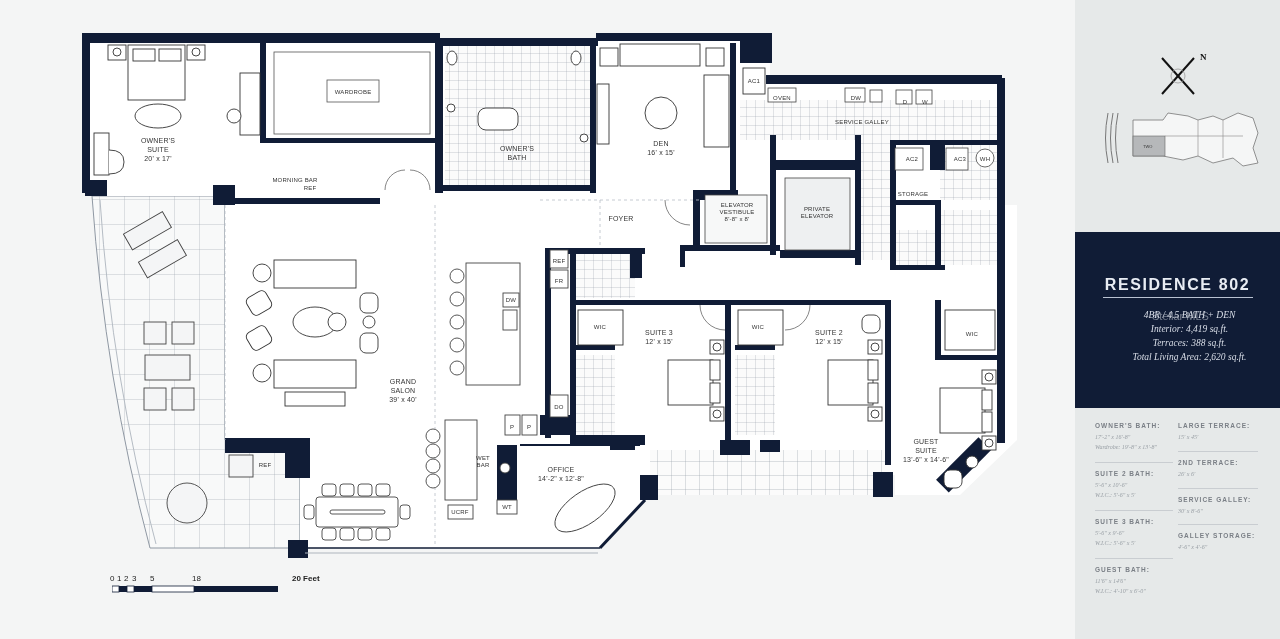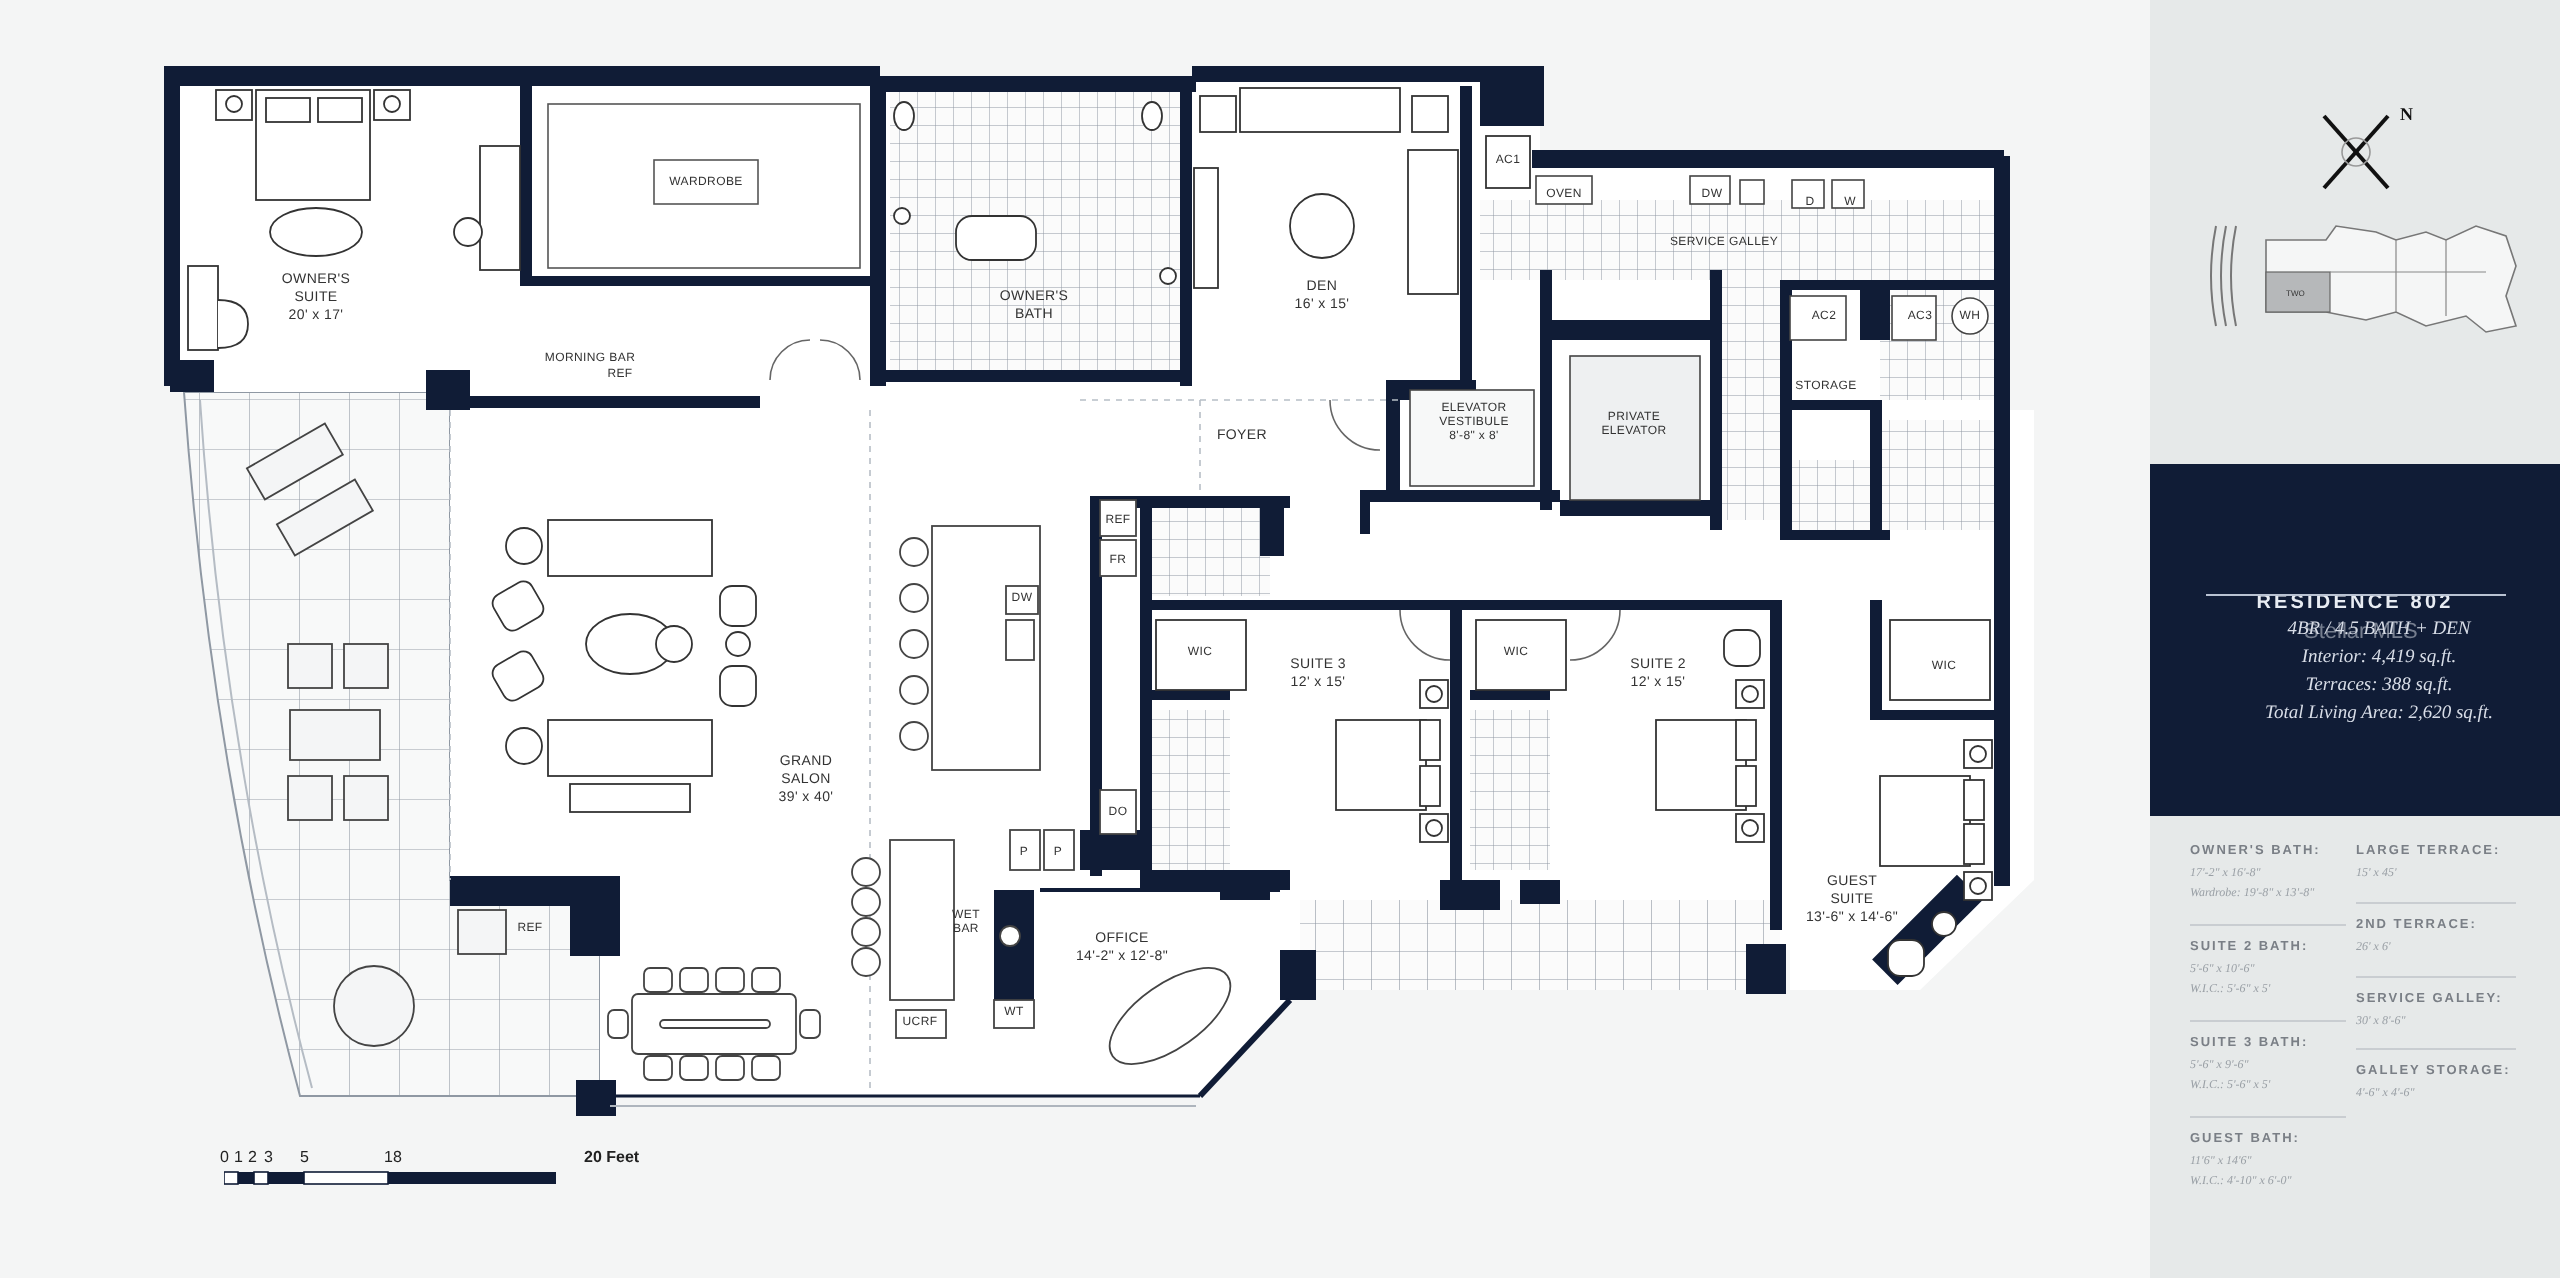--- a/index.html
+++ b/index.html
@@ -5,21 +5,21 @@
   html,body{margin:0;padding:0;}
   body{width:1280px;height:639px;position:relative;overflow:hidden;background:#f3f4f4;font-family:"Liberation Sans",sans-serif;}
   .plan-area{position:absolute;left:0;top:0;width:1075px;height:639px;background:#f4f5f5;}
   svg.plan{position:absolute;left:0;top:0;}
   .lbl{position:absolute;font-family:"Liberation Sans",sans-serif;font-size:7px;color:#333;text-align:center;line-height:9px;letter-spacing:0.2px;white-space:nowrap;transform:translate(-50%,-50%);}
   .lbl.small{font-size:6px;line-height:7px;}
   .sidebar{position:absolute;left:1075px;top:0;width:205px;height:639px;background:#e6e9e9;}
   .compass{position:absolute;left:1150px;top:50px;width:60px;height:50px;}
   .keyplan{position:absolute;left:1103px;top:108px;width:165px;height:60px;}
   .res-box{position:absolute;left:1075px;top:232px;width:205px;height:176px;background:#101c36;color:#fff;text-align:center;}
-  .res-title{position:absolute;top:44px;left:0;width:205px;font-family:"Liberation Sans",sans-serif;font-weight:bold;font-size:10px;letter-spacing:1.6px;color:#e8ecf3;margin-top:20px;}
+  .res-title{position:absolute;top:44px;left:0;width:205px;font-family:"Liberation Sans",sans-serif;font-weight:bold;font-size:16px;letter-spacing:1.6px;color:#e8ecf3;}
   .res-rule{position:absolute;top:65px;left:28px;width:150px;height:1px;background:#b9c2d2;}
   .res-line{position:absolute;left:12px;width:205px;font-family:"Liberation Serif",serif;font-style:italic;font-size:9.5px;color:#d8dde7;}
   .watermark{position:absolute;left:1152px;top:310px;font-family:"Liberation Sans",sans-serif;font-size:11px;color:rgba(200,205,215,0.55);}
   .specs{position:absolute;left:1075px;top:410px;width:205px;height:229px;}
   .spec{position:absolute;width:90px;}
   .spec-h{font-family:"Liberation Sans",sans-serif;font-size:6.5px;font-weight:bold;letter-spacing:1px;color:#7a7f86;}
   .spec-v{font-family:"Liberation Serif",serif;font-style:italic;font-size:6px;color:#9aa0a6;margin-top:3px;line-height:10px;}
   .spec-rule{position:absolute;height:1px;background:#c9cdd1;}
   .scale{position:absolute;left:110px;top:585px;}
   .scale-lbl{position:absolute;top:-11px;font-size:8px;color:#222;font-family:"Liberation Sans",sans-serif;white-space:nowrap;}

